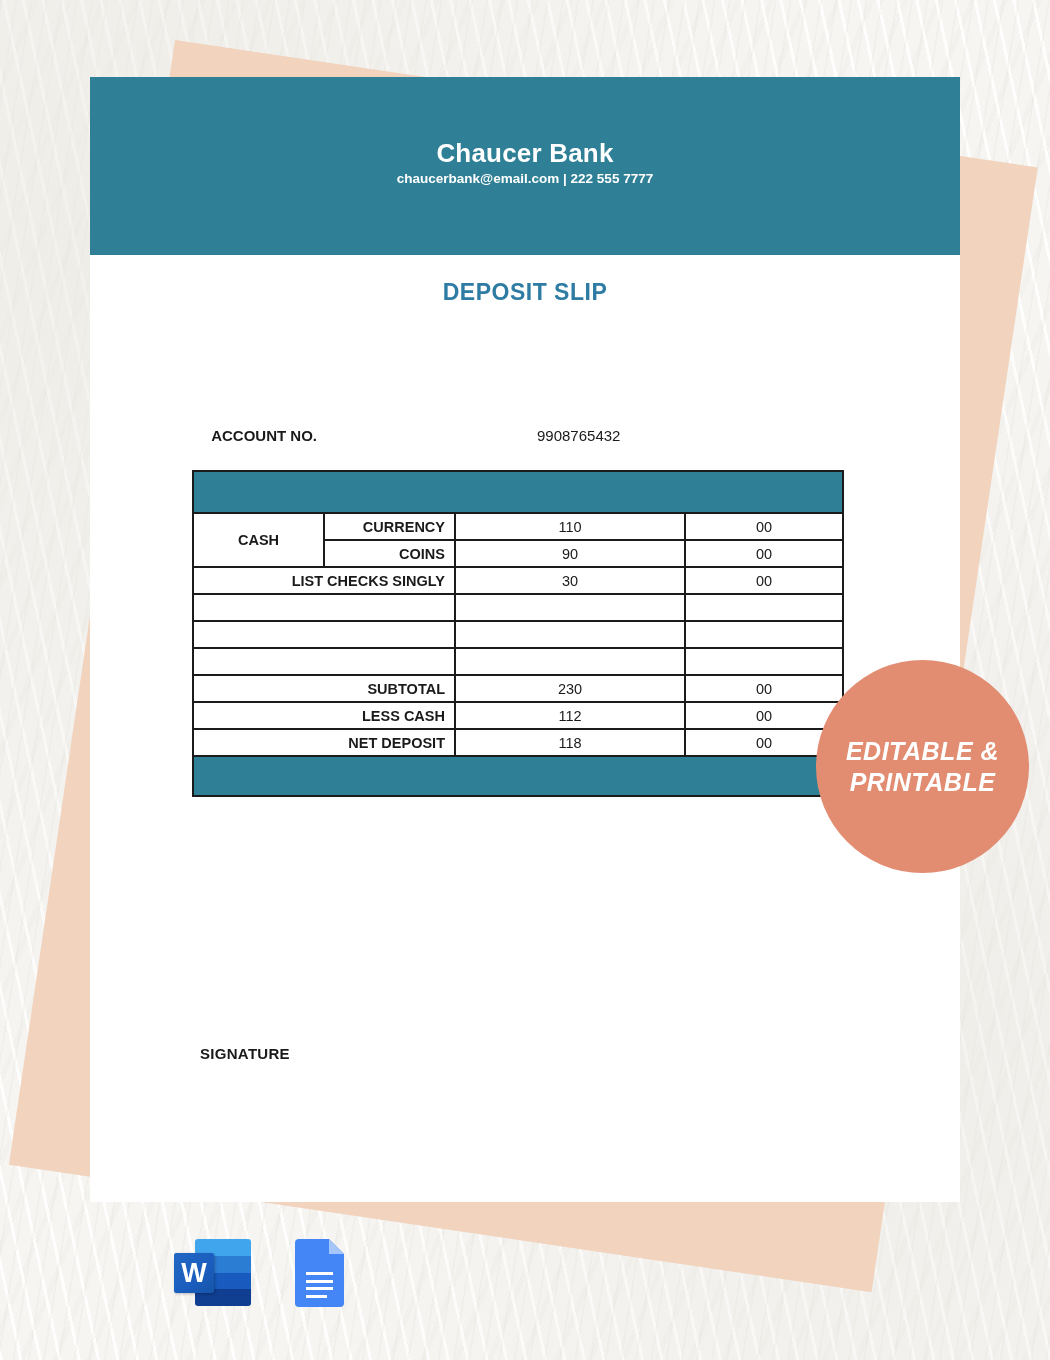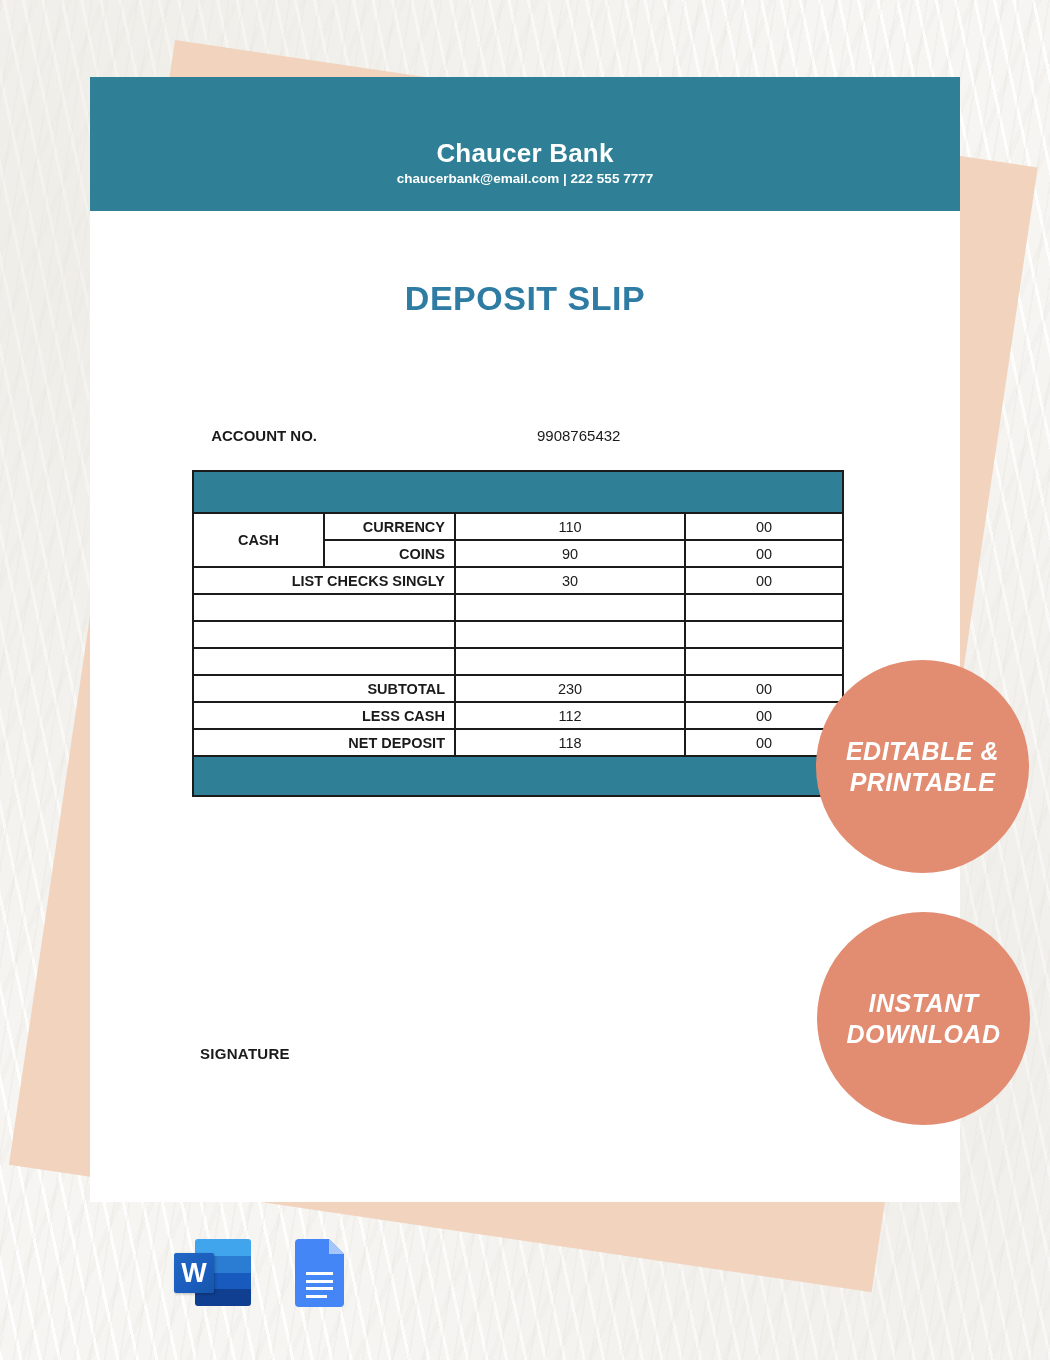--- a/index.html
+++ b/index.html
@@ -29,32 +29,32 @@
     z-index: 1;
   }
   
   .doc {
     position: absolute; left: 90px; top: 77px;
     width: 870px; height: 1125px;
     background: #ffffff;
     z-index: 2;
   }
   .doc-header {
-    position: absolute; left: 0; top: 0; right: 0; height: 134px;
+    position: absolute; left: 0; top: 0; right: 0; height: 178px;
     background: #2f8096;
     color: #ffffff; text-align: center;
     padding-top: 60px;
   }
   .bank-name { font-size: 26px; font-weight: bold; line-height: 32px; letter-spacing: 0.2px; }
   .bank-sub  { font-size: 13.5px; font-weight: bold; line-height: 20px; margin-top: 5px; }
   .bank-sub2 { font-size: 13.5px; font-weight: bold; line-height: 20px; }
   .doc-title {
     position: absolute; left: 0; right: 0; top: 202px;
     text-align: center;
-    font-size: 34px; font-weight: bold; letter-spacing: 0.5px;
+    font-size: 23px; font-weight: bold; letter-spacing: 0.5px;
     color: #2e7ca3;
   }
   .field-row { position: absolute; left: 0; right: 0; height: 20px; font-size: 15px; }
   .field-label {
     position: absolute; left: 40px; width: 187px;
     text-align: right; font-weight: bold; color: #1a1a1a;
   }
   .field-value { position: absolute; left: 447px; color: #1a1a1a; }
   .fr-0 { top: 268px; } .fr-1 { top: 313px; } .fr-2 { top: 350px; }
 
@@ -220,24 +220,20 @@
         </table>
     </div>
 
     <div class="signature">SIGNATURE</div>
   </div>
 
   <div class="badge badge-editable">
     <span>EDITABLE &amp;</span>
     <span>PRINTABLE</span>
   </div>
-  <div class="badge badge-download">
-    <span>INSTANT</span>
-    <span>DOWNLOAD</span>
-  </div>
 
   <div class="format-icons">
     <div class="word-icon">
       <div class="word-page">
         <div class="band b1"></div>
           <div class="band b2"></div>
         <div class="band b3"></div>
           <div class="band b4"></div>
       </div>
       <div class="word-square">W</div>

